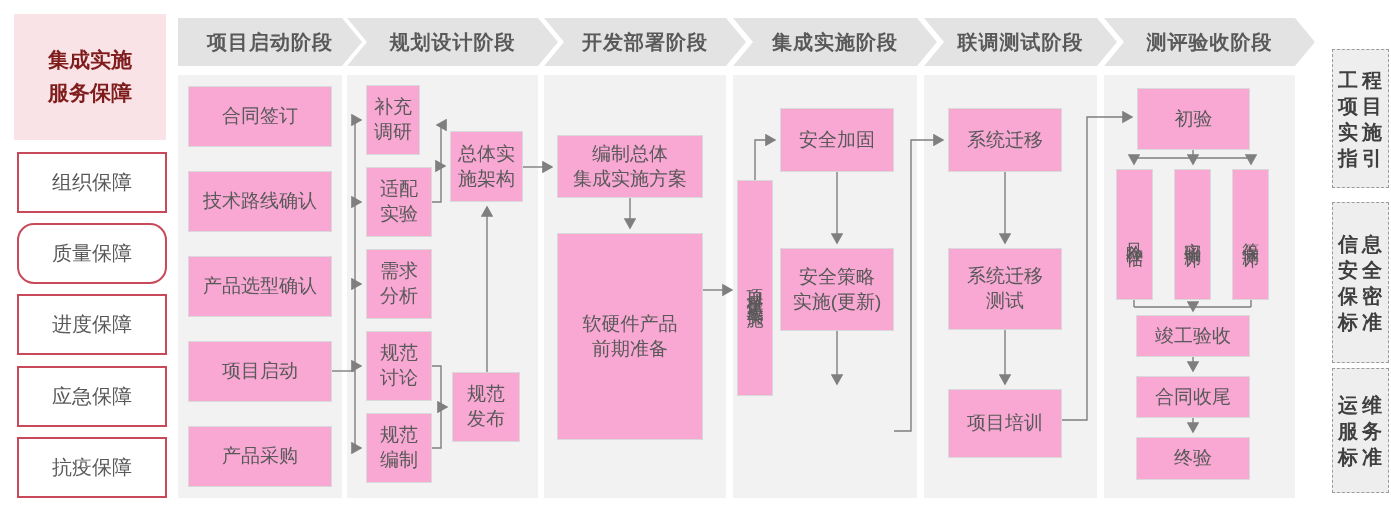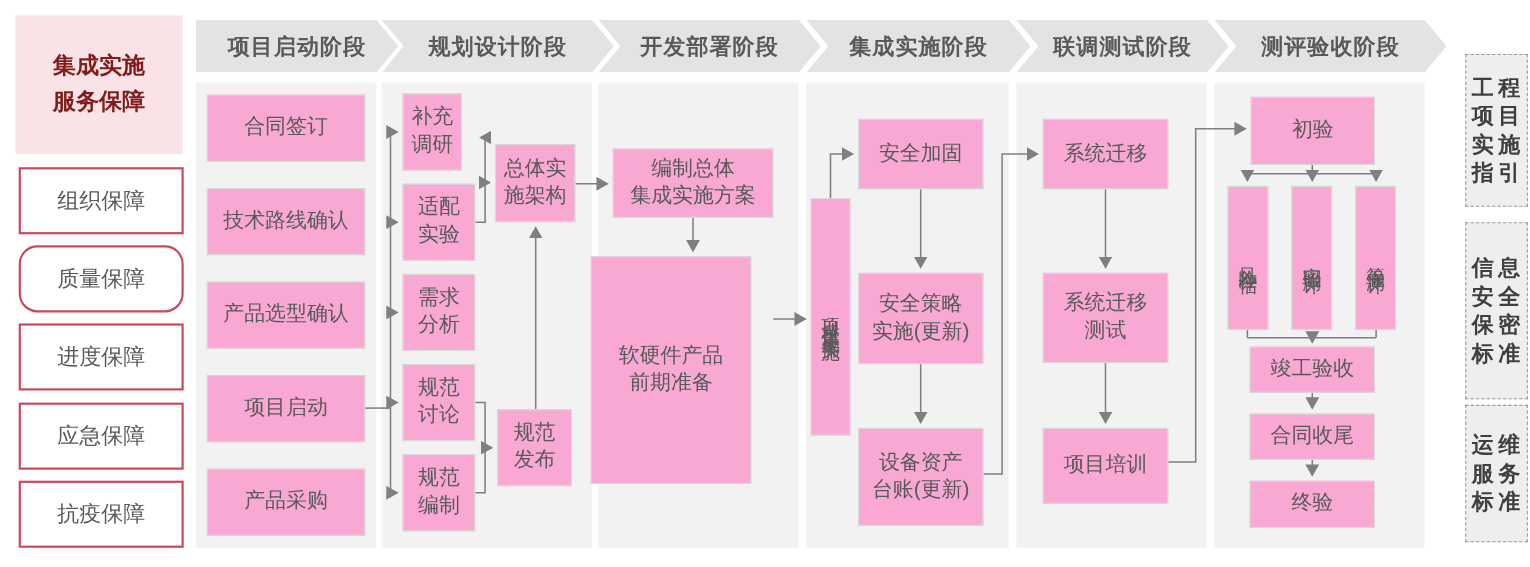--- a/index.html
+++ b/index.html
@@ -85,29 +85,27 @@
 讨论</div>
   <div class="box" style="left:366px;top:413px;width:66px;height:70px;">规范
 编制</div>
   <div class="box" style="left:450px;top:131px;width:73px;height:71px;">总体实
 施架构</div>
   <div class="box" style="left:452px;top:372px;width:68px;height:70px;">规范
 发布</div>
 
   <div class="box" style="left:557px;top:135px;width:146px;height:63px;">编制总体
 集成实施方案</div>
-  <div class="box" style="left:537px;top:233px;width:146px;height:207px;">软硬件产品
+  <div class="box" style="left:557px;top:233px;width:146px;height:207px;">软硬件产品
 前期准备</div>
 
   <div class="box vbox" style="left:737px;top:180px;width:36px;height:216px;">项目整体集成实施</div>
   <div class="box" style="left:780px;top:108px;width:114px;height:64px;">安全加固</div>
   <div class="box" style="left:780px;top:248px;width:114px;height:83px;">安全策略
 实施(更新)</div>
-  <div class="box" style="left:780px;top:389px;width:114px;height:89px;">设备资产
-台账(更新)</div>
 
   <div class="box" style="left:948px;top:108px;width:114px;height:64px;">系统迁移</div>
   <div class="box" style="left:948px;top:248px;width:114px;height:82px;">系统迁移
 测试</div>
   <div class="box" style="left:948px;top:389px;width:114px;height:69px;">项目培训</div>
 
   <div class="box" style="left:1137px;top:88px;width:113px;height:62px;">初验</div>
   <div class="box vbox" style="left:1116px;top:169px;width:37px;height:131px;">风险评估</div>
   <div class="box vbox" style="left:1174px;top:169px;width:37px;height:131px;">密码测评</div>
   <div class="box vbox" style="left:1232px;top:169px;width:37px;height:131px;">等保测评</div>

